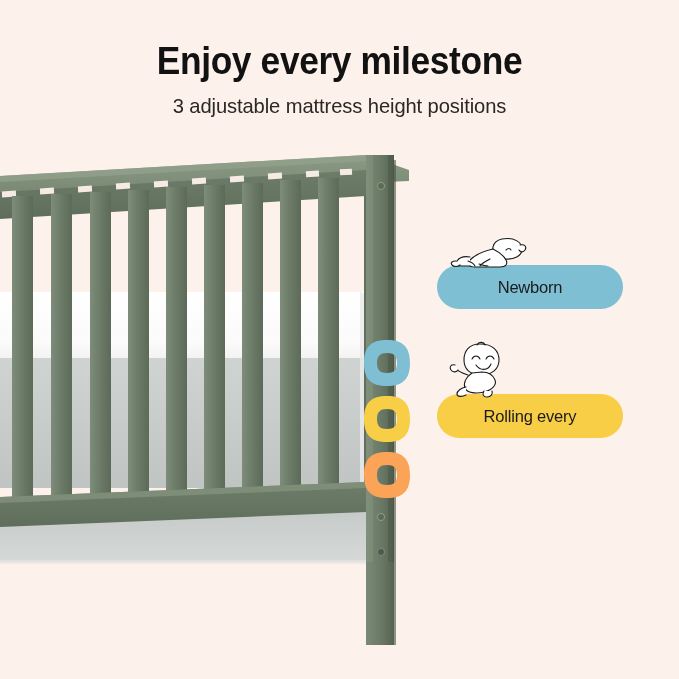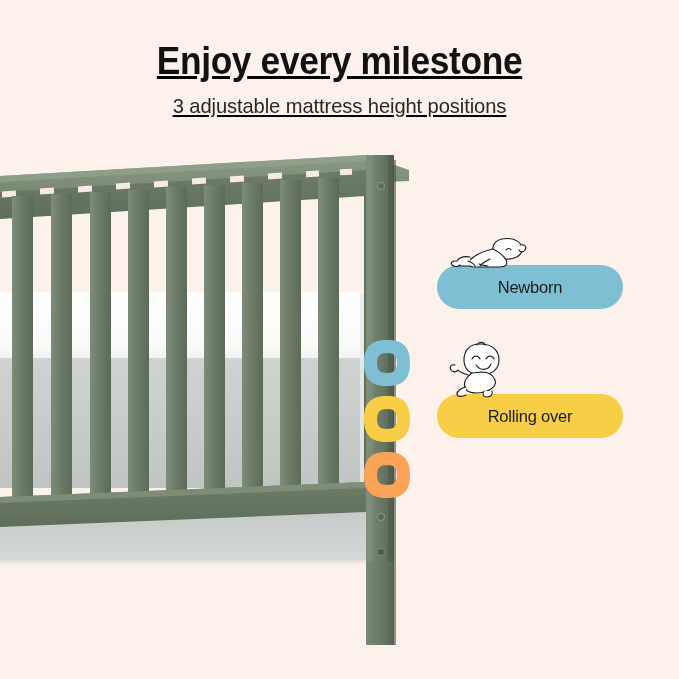--- a/index.html
+++ b/index.html
@@ -17,21 +17,20 @@
   }
 
   
   .header {
     position: absolute;
     top: 42px;
     left: 0;
     width: 679px;
     text-align: center;
     z-index: 40;
-    text-decoration: underline;
   }
   .headline {
     font-family: "Liberation Sans Narrow", "Liberation Sans", sans-serif;
     font-weight: 700;
     font-size: 38px;
     letter-spacing: -0.4px;
     color: #121212;
     line-height: 1.05;
     transform: scaleX(0.93);
     transform-origin: center;
@@ -298,19 +297,19 @@
           <path d="M28 32 C22 36 19 42 21 47 C23 52 32 53 40 51 C48 49 53 44 51 39 C49 34 44 31 38 31 Z"></path>
 
           <path d="M24 34 C18 32 13 30 11 27" fill="none"></path>
           <path d="M11 24 C7 23 5 26 7 29 C9 32 13 31 14 29"></path>
 
           <path d="M22 46 C17 47 13 50 13 53 C13 56 18 56 22 54"></path>
           <path d="M40 50 C38 53 39 56 43 56 C47 56 49 53 48 50"></path>
         </g>
       </svg>
       <div class="pill">
-        <span>Rolling over</span>
+        <span>Rolling every</span>
       </div>
     </div>
 
 
   </div>
 </div>
 
 </body></html>

